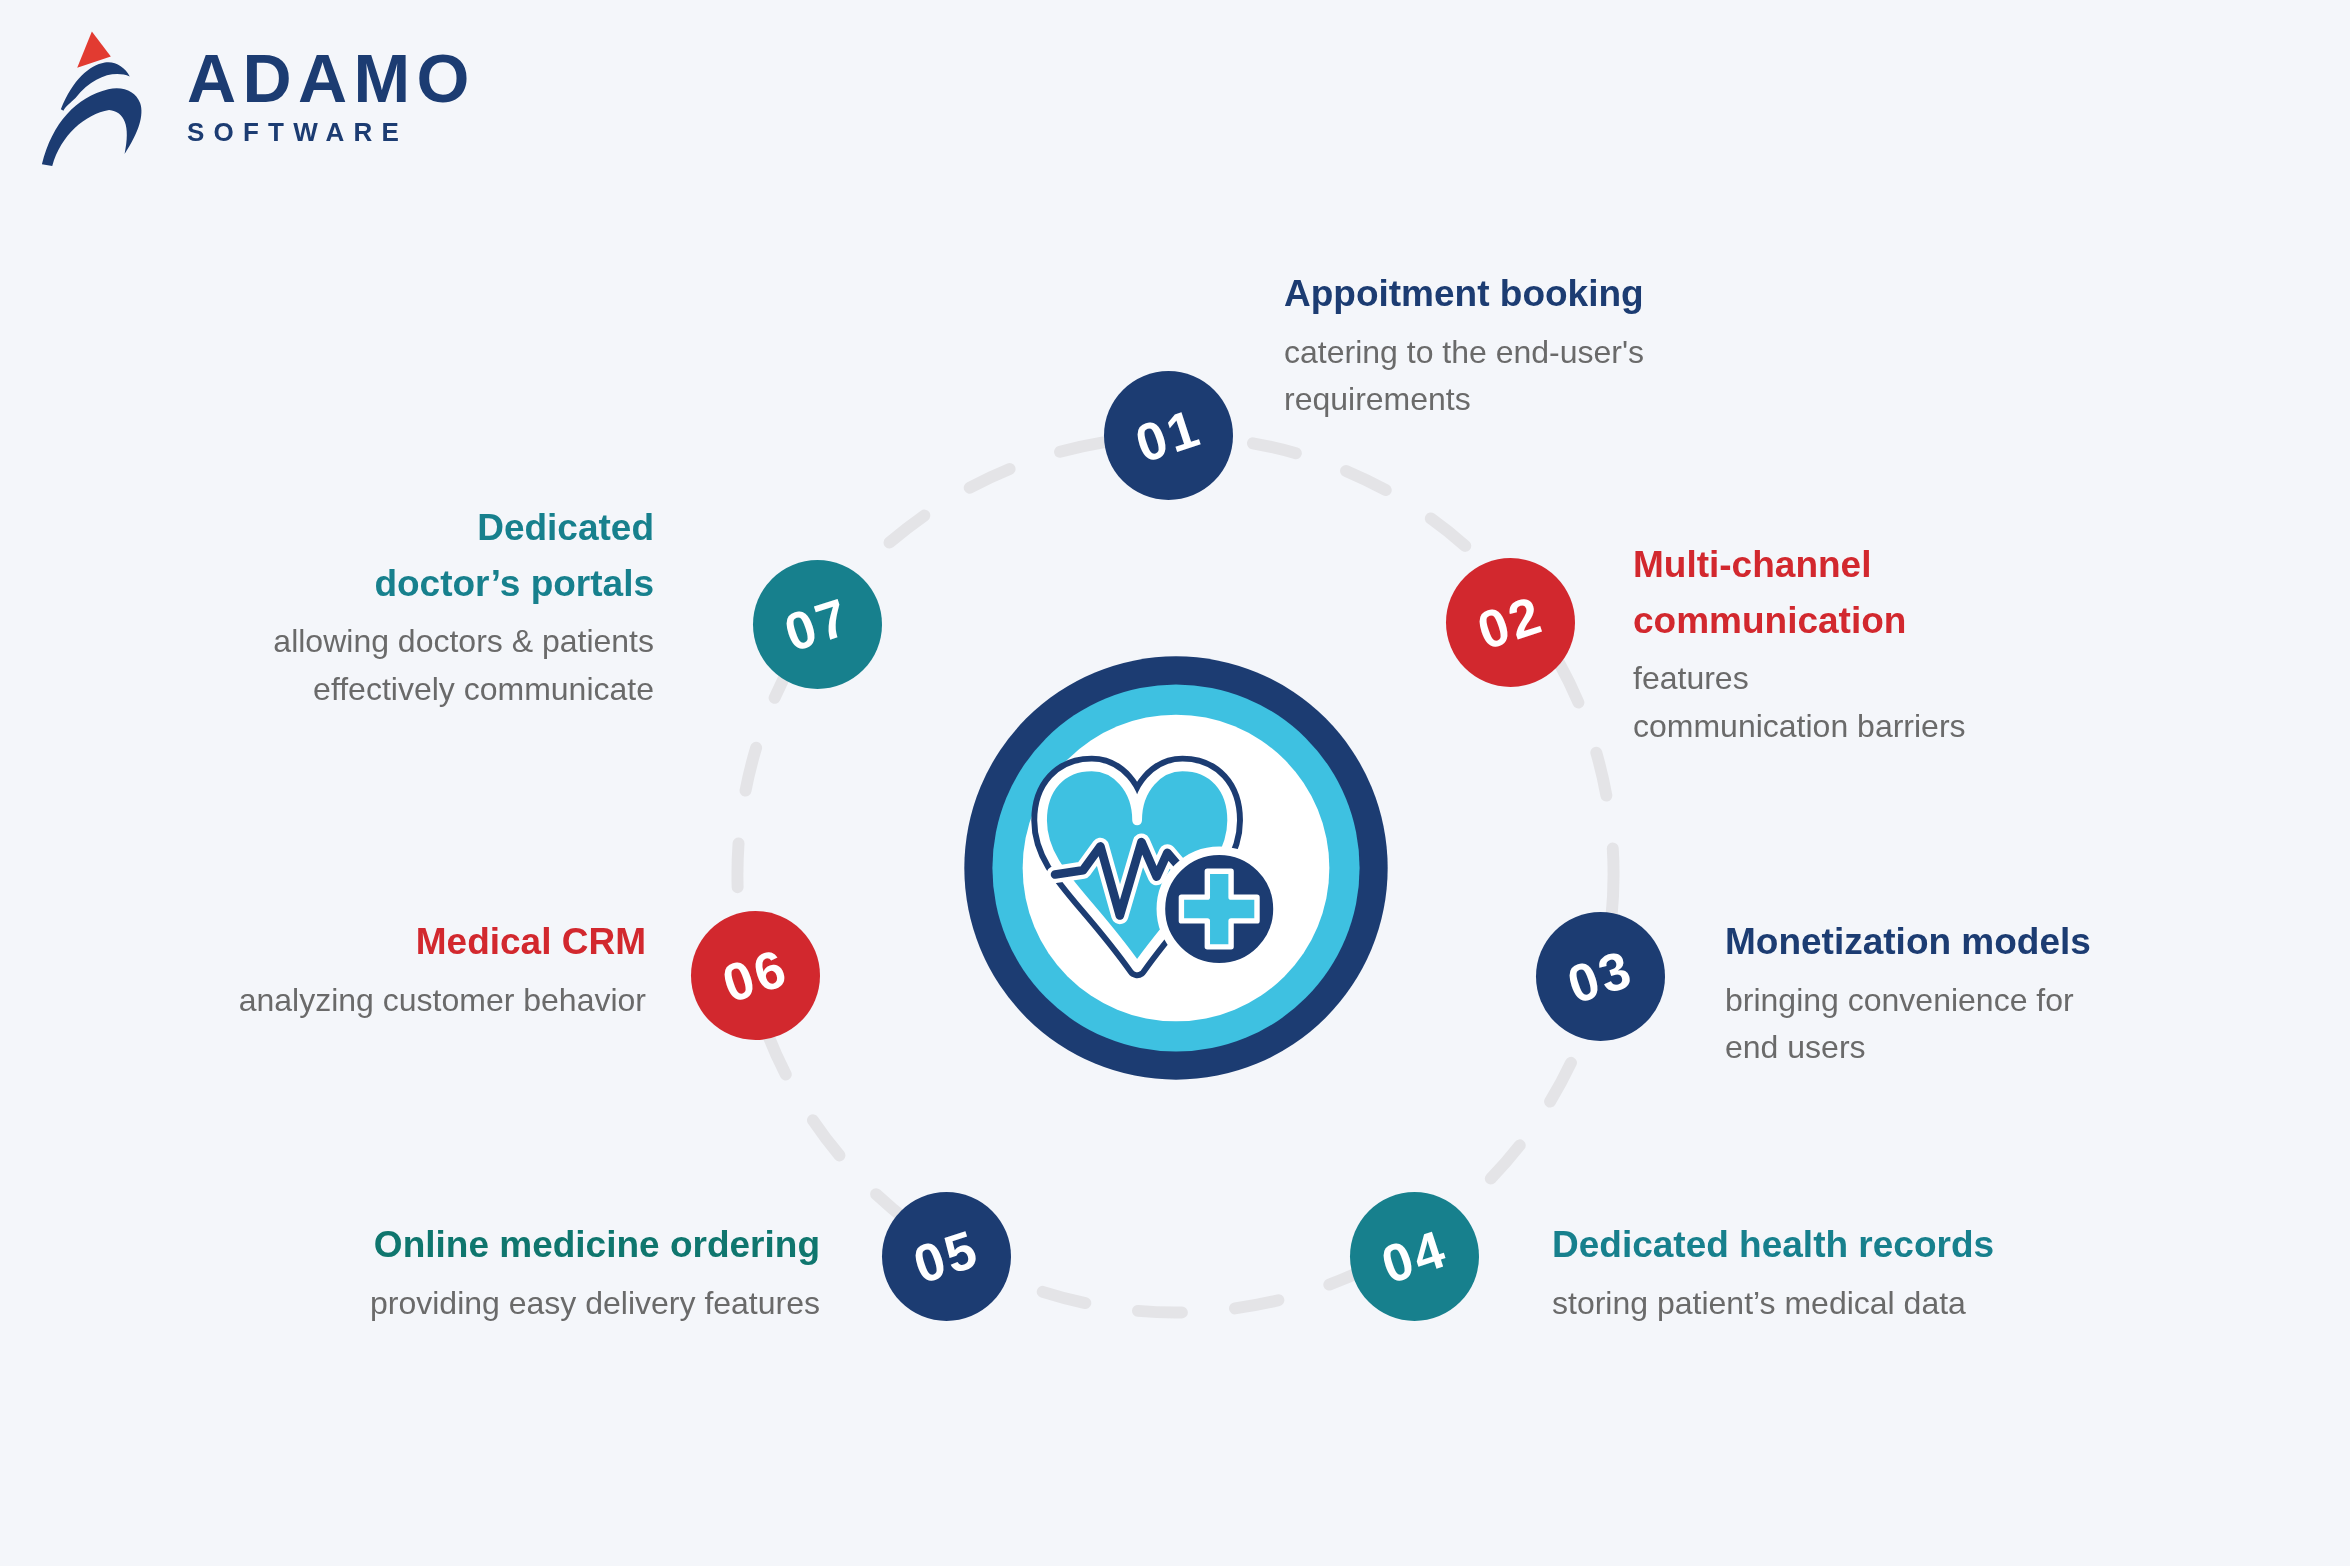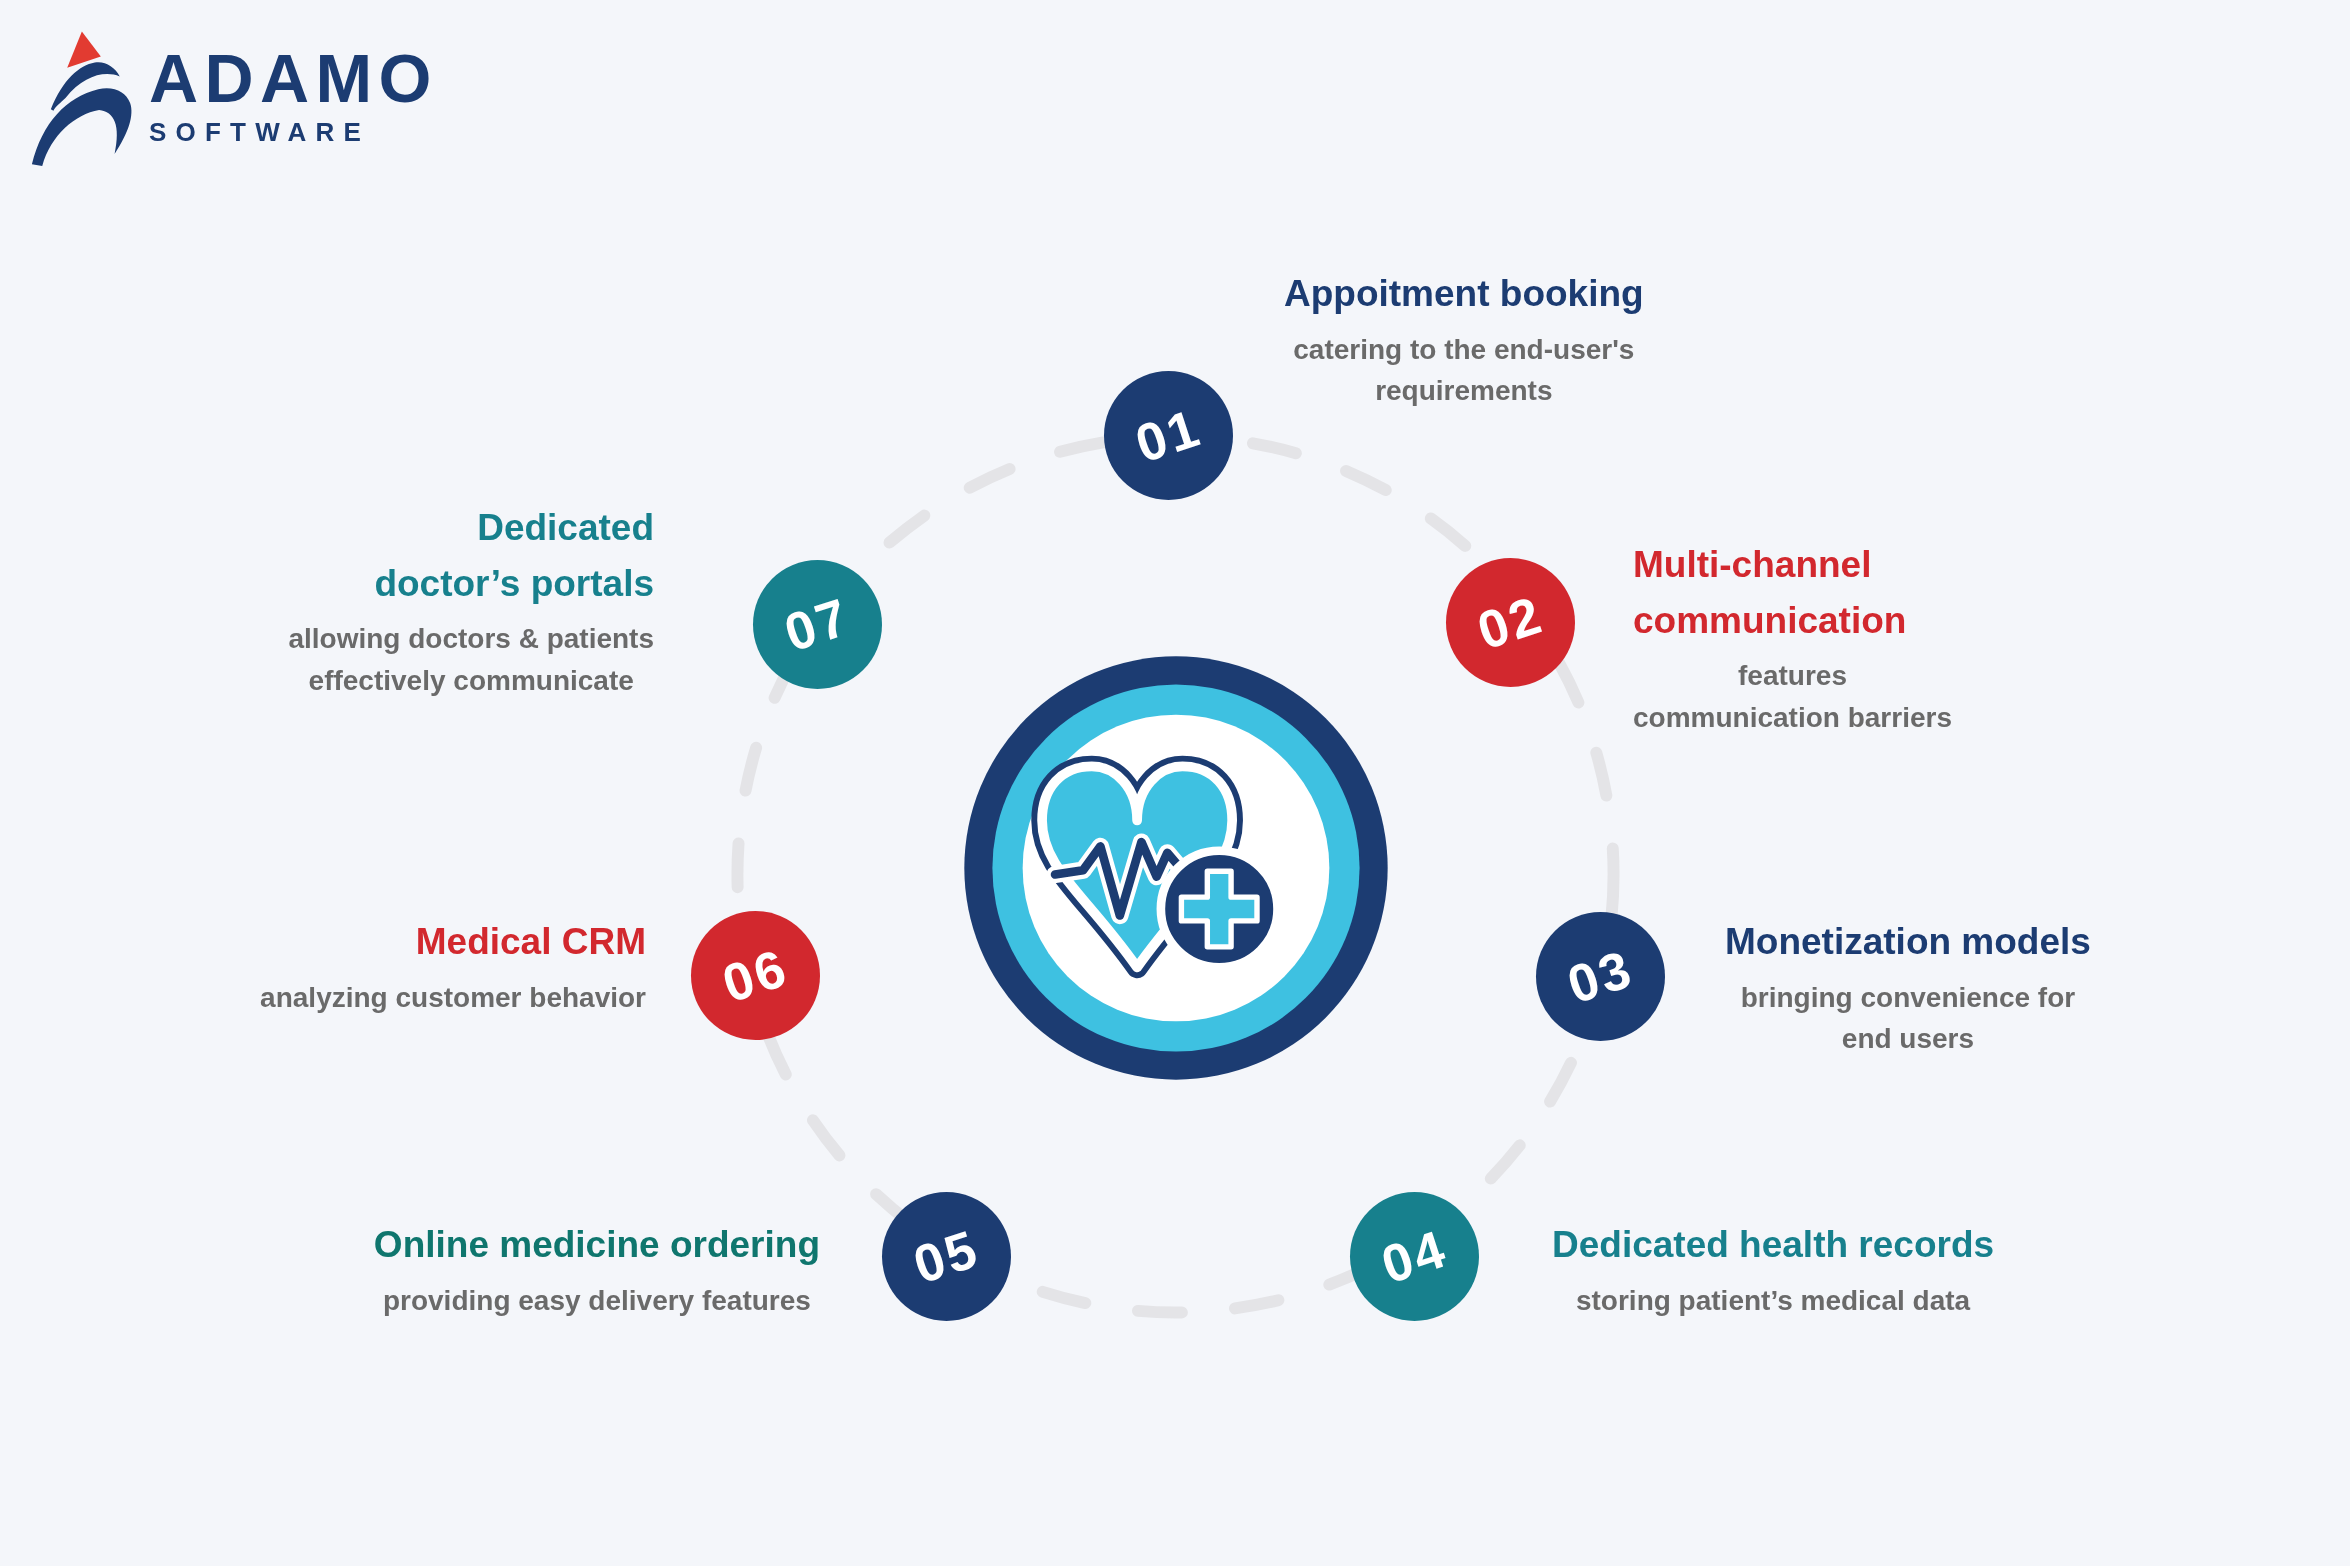--- a/index.html
+++ b/index.html
@@ -11,24 +11,24 @@
     position: relative;
     width: 2351px;
     height: 1567px;
     background: var(--bg, #F4F6FA);
     overflow: hidden;
   }
 
   
   .logo {
     position: absolute;
-    left: 25px; top: 20px;
+    left: 35px; top: 20px;
     display: flex;
     align-items: center;
-    gap: 12px;
+    gap: 40px;
   }
   .logo-mark { width: 112px; height: 149px; }
   .logo-text .logo-name {
     font-size: 68px;
     font-weight: 800;
     letter-spacing: 6.4px;
     color: var(--navy);
     line-height: 1.0;
   }
   .logo-text .logo-subname {
@@ -84,26 +84,25 @@
   .feature { position: absolute; }
   .feature-title {
     margin: 0;
     font-size: 37px;
     font-weight: 800;
     line-height: 1.5;
     white-space: pre-line;
   }
   .feature-desc {
     margin: 7.3px 0 0 0;
-    font-size: 28px;
-    font-weight: 700;
+    font-size: 32px;
+    font-weight: 400;
     line-height: 1.48;
     color: var(--gray);
     white-space: pre-line;
-    text-align: center;
   }
   .feature-1 { left: 1284px; top: 266px; }
   .feature-2 { left: 1633px; top: 537px; }
   .feature-3 { left: 1725px; top: 914px; }
   .feature-4 { left: 1552px; top: 1217px; }
   .feature-5 { right: 1531px; top: 1217px; text-align: right; }
   .feature-6 { right: 1705px; top: 914px;  text-align: right; }
   .feature-7 { right: 1697px; top: 500px;  text-align: right; }
 </style>
 </head>

